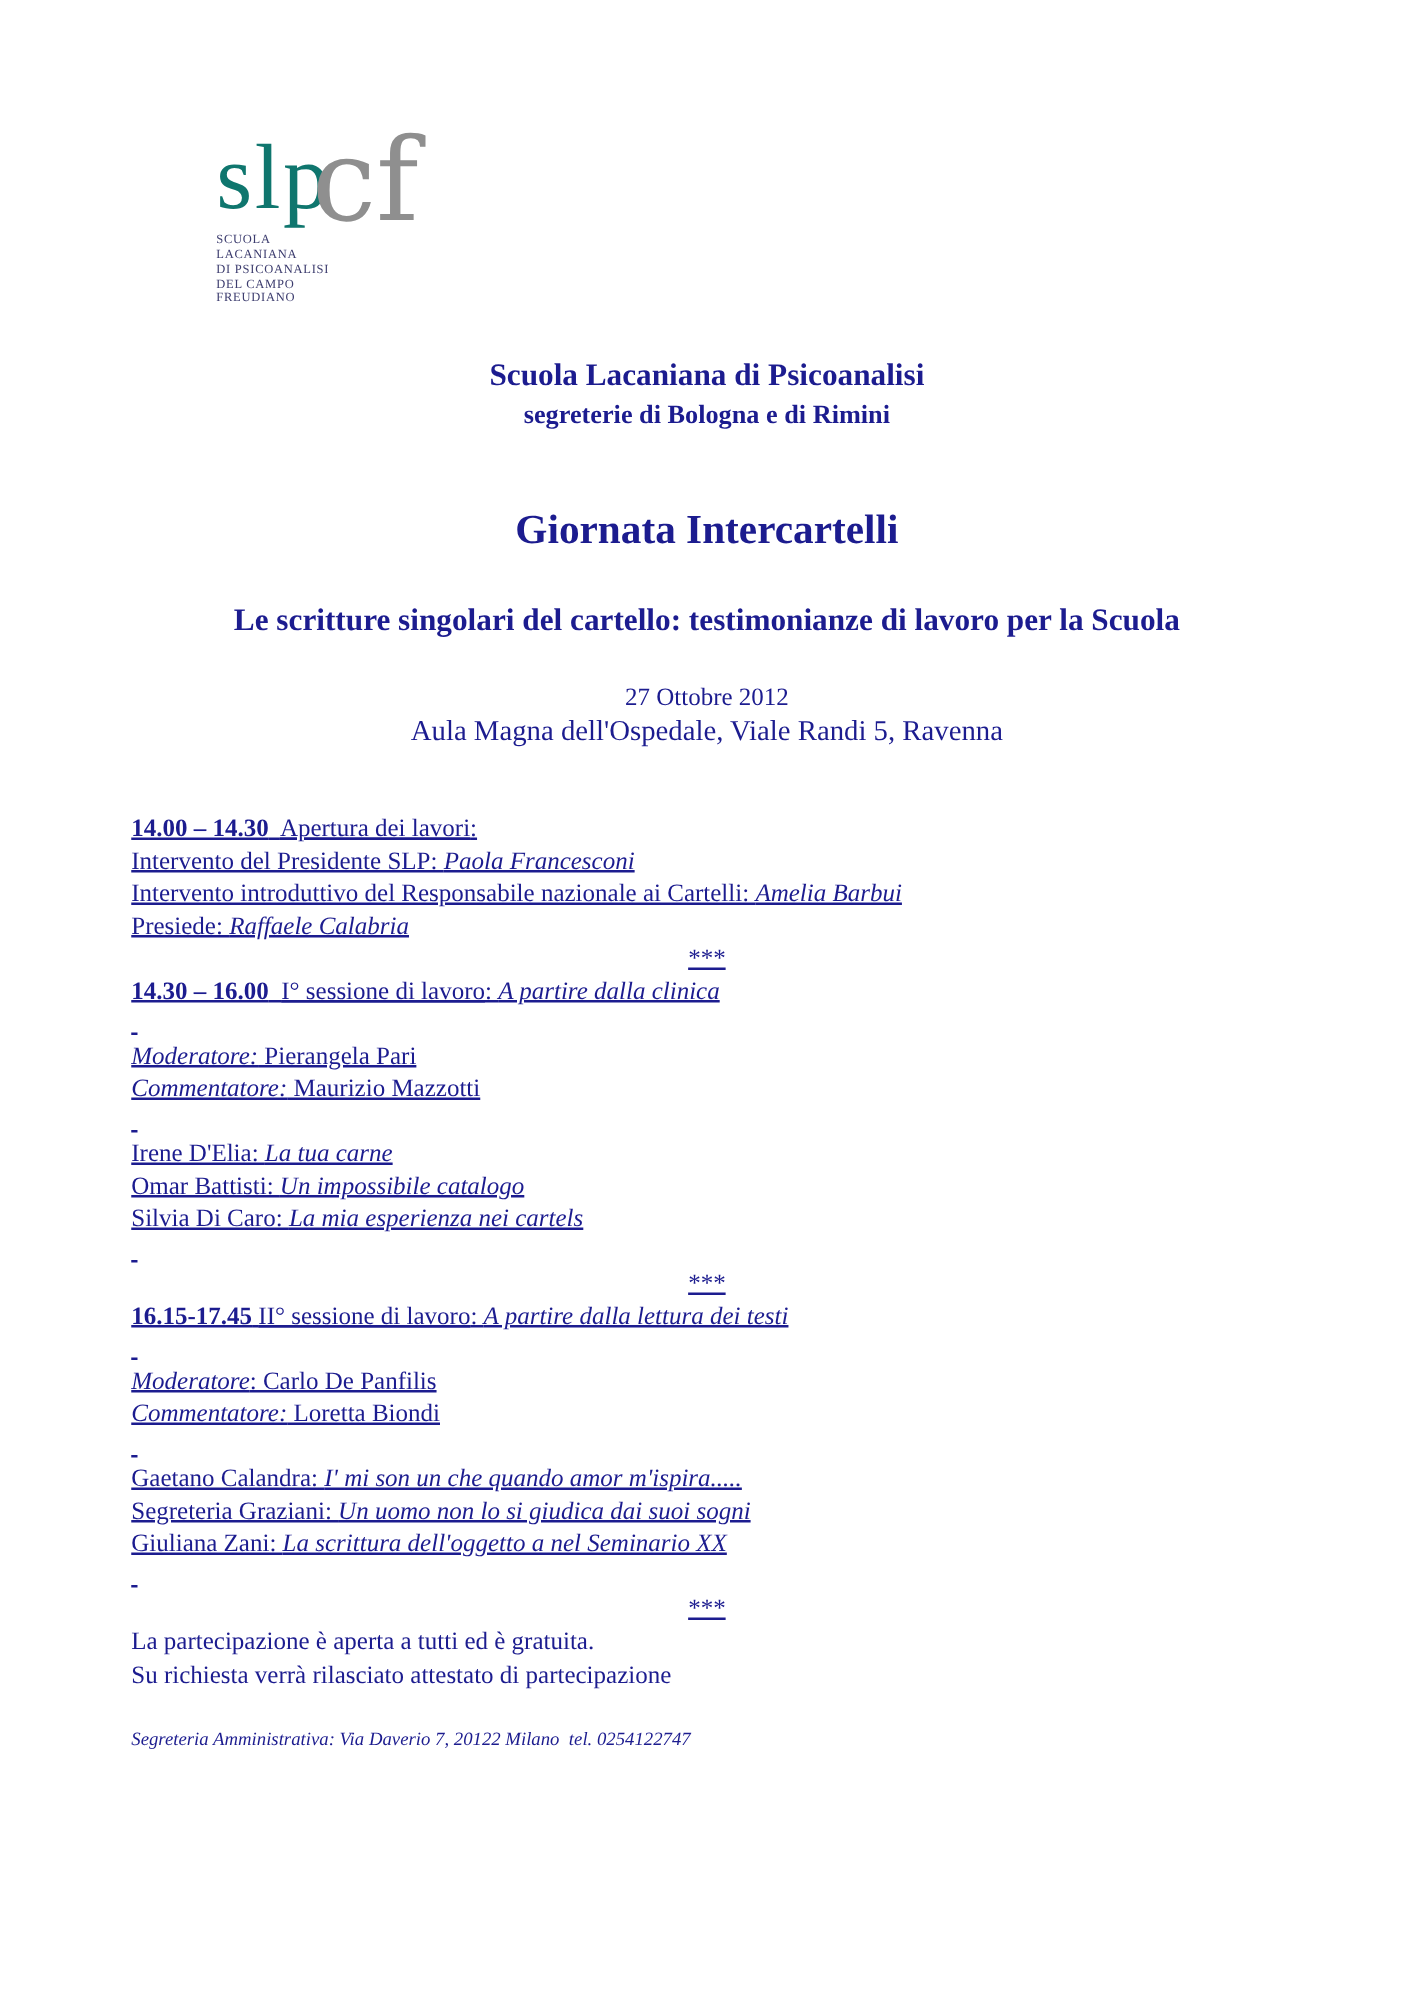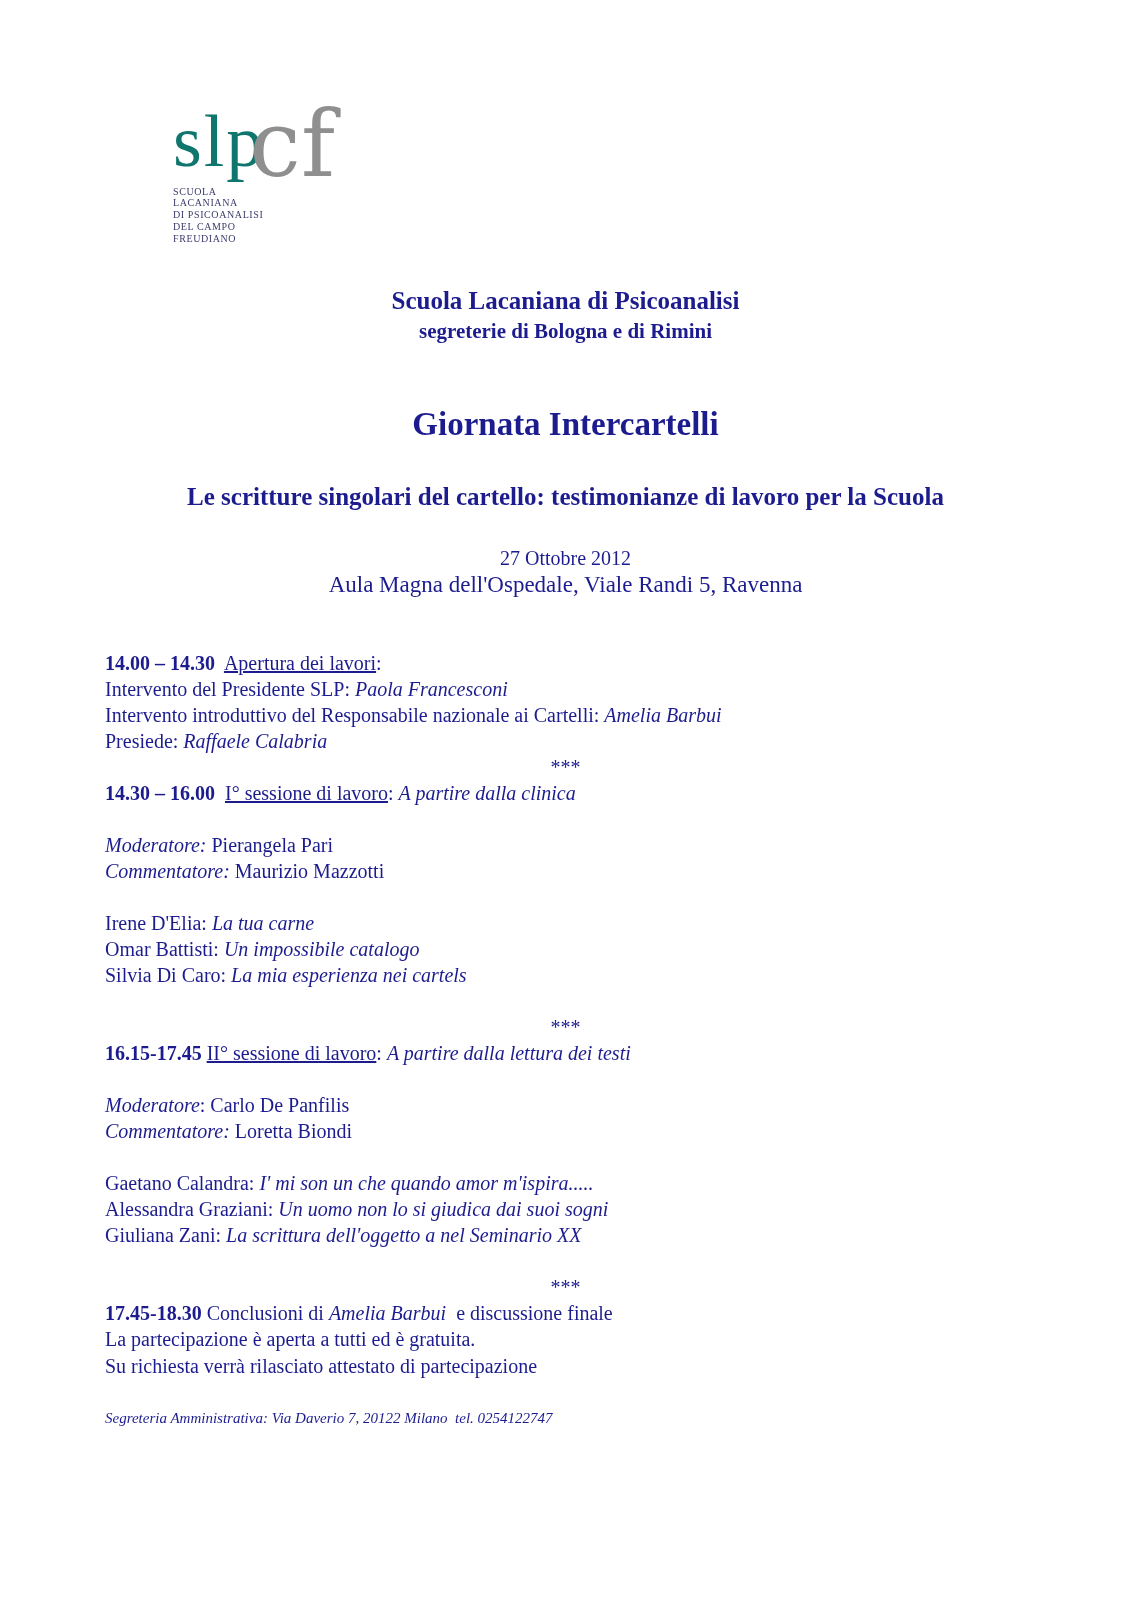--- a/index.html
+++ b/index.html
@@ -40,21 +40,21 @@
   .center { text-align: center; }
   .header-title { margin-top: 42px; font-size: 25px; font-weight: bold; }
   .header-subtitle { margin-top: 4px; font-size: 21px; font-weight: bold; }
   .event-title { margin-top: 62px; font-size: 33px; font-weight: bold; }
   .event-theme { margin-top: 40px; font-size: 25px; font-weight: bold; }
   .event-date { margin-top: 36px; font-size: 20px; }
   .event-venue { margin-top: 2px; font-size: 23px; }
 
   
   .program { margin-top: 52px; font-size: 20px; line-height: 26px; }
-  .program .line { white-space: pre-wrap; }
+  .program .line { white-space: pre-wrap; text-decoration: underline; }
   .program .line span { white-space: pre-wrap; }
   .b { font-weight: bold; }
   .u { text-decoration: underline; }
   .i { font-style: italic; }
 
   
   .notice { font-size: 20px; font-weight: normal; line-height: 27px; }
   .admin {
     margin-top: 30px; font-size: 15px; font-style: italic;
     white-space: pre-wrap;
@@ -100,25 +100,24 @@
       <div class="line"><span>Omar Battisti: </span><span class="i">Un impossibile catalogo</span></div>
       <div class="line"><span>Silvia Di Caro: </span><span class="i">La mia esperienza nei cartels</span></div>
       <div class="line">&nbsp;</div>
       <div class="line center"><span>***</span></div>
       <div class="line"><span class="b">16.15-17.45</span><span> </span><span class="u">II° sessione di lavoro</span><span>: </span><span class="i">A partire dalla lettura dei testi</span></div>
       <div class="line">&nbsp;</div>
       <div class="line"><span class="i">Moderatore</span><span>: Carlo De Panfilis</span></div>
       <div class="line"><span class="i">Commentatore:</span><span> Loretta Biondi</span></div>
       <div class="line">&nbsp;</div>
       <div class="line"><span>Gaetano Calandra: </span><span class="i">I' mi son un che quando amor m'ispira.....</span></div>
-      <div class="line"><span>Alessandra Graziani: </span><span class="i">Un uomo non lo si giudica dai suoi sogni</span></div>
+      <div class="line"><span>Segreteria Graziani: </span><span class="i">Un uomo non lo si giudica dai suoi sogni</span></div>
       <div class="line"><span>Giuliana Zani: </span><span class="i">La scrittura dell'oggetto a nel Seminario XX</span></div>
       <div class="line">&nbsp;</div>
       <div class="line center"><span>***</span></div>
-      <div class="line"><span class="b">17.45-18.30</span><span> Conclusioni di </span><span class="i">Amelia Barbui</span><span>  e discussione finale</span></div>
     </div>
 
   <div class="notice">
     <div>La partecipazione è aperta a tutti ed è gratuita.</div>
     <div>Su richiesta verrà rilasciato attestato di partecipazione</div>
   </div>
 
   <div class="admin">Segreteria Amministrativa: Via Daverio 7, 20122 Milano  tel. 0254122747</div>
 
 </div>

